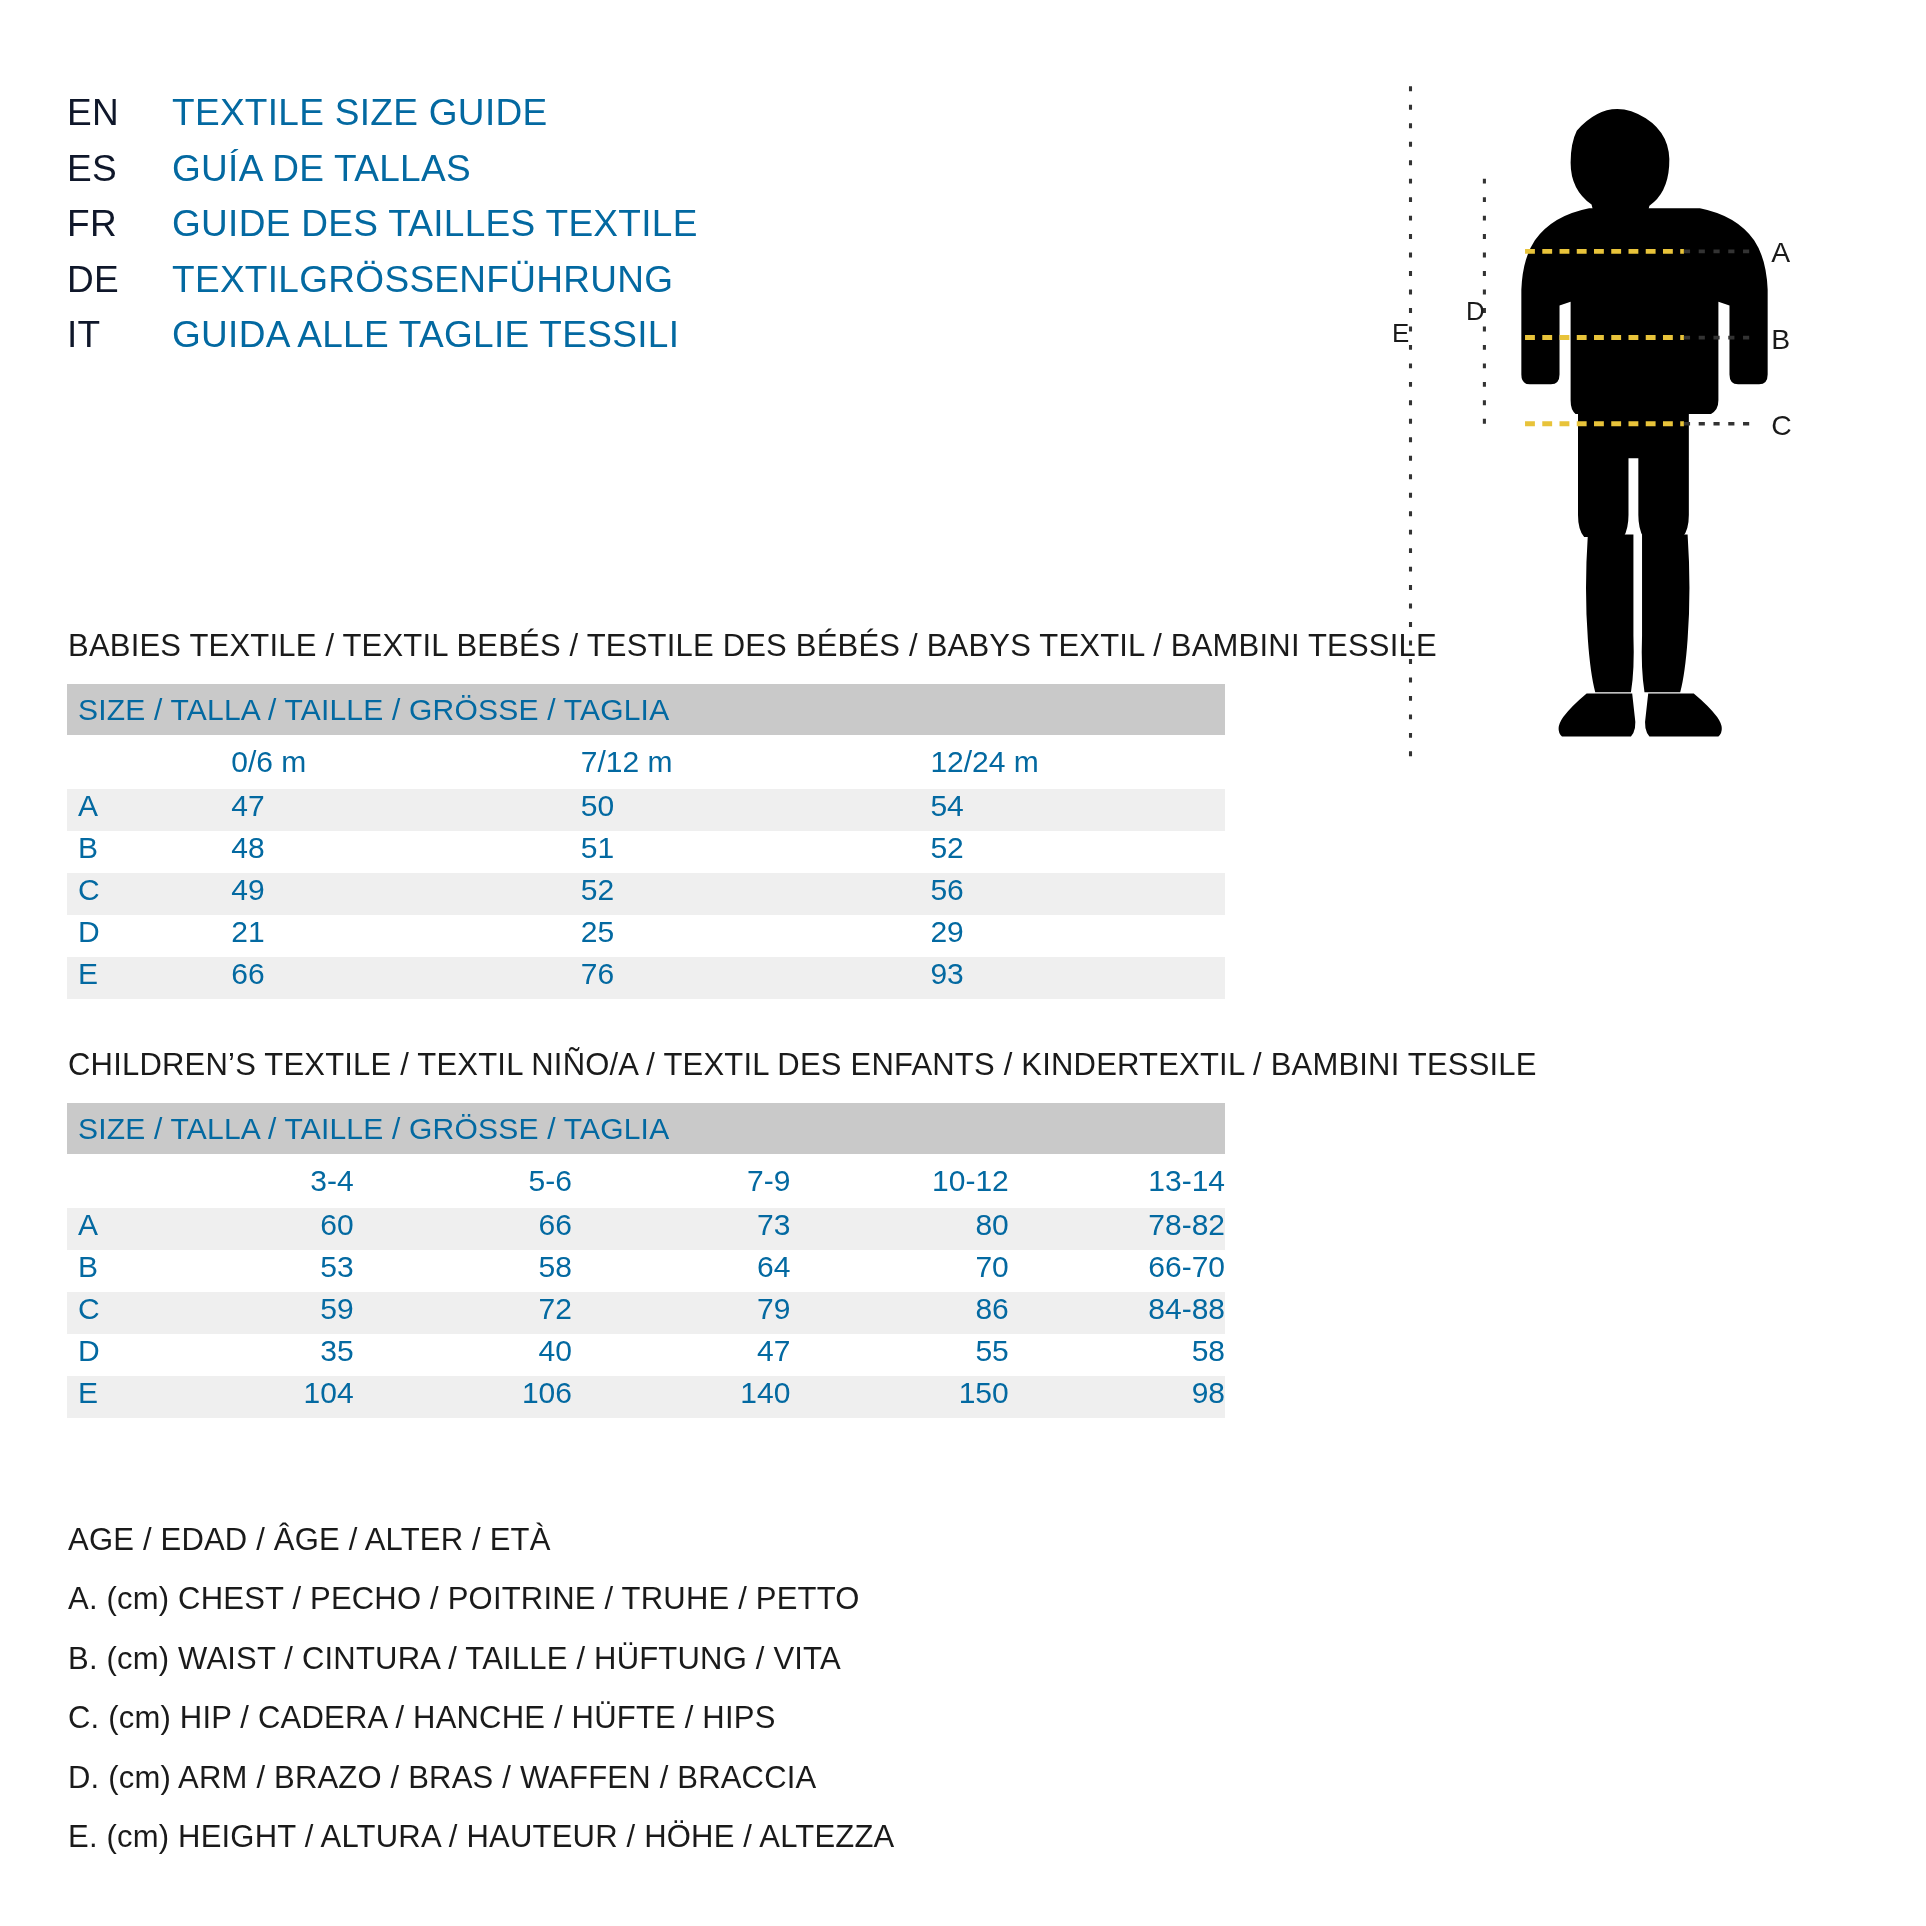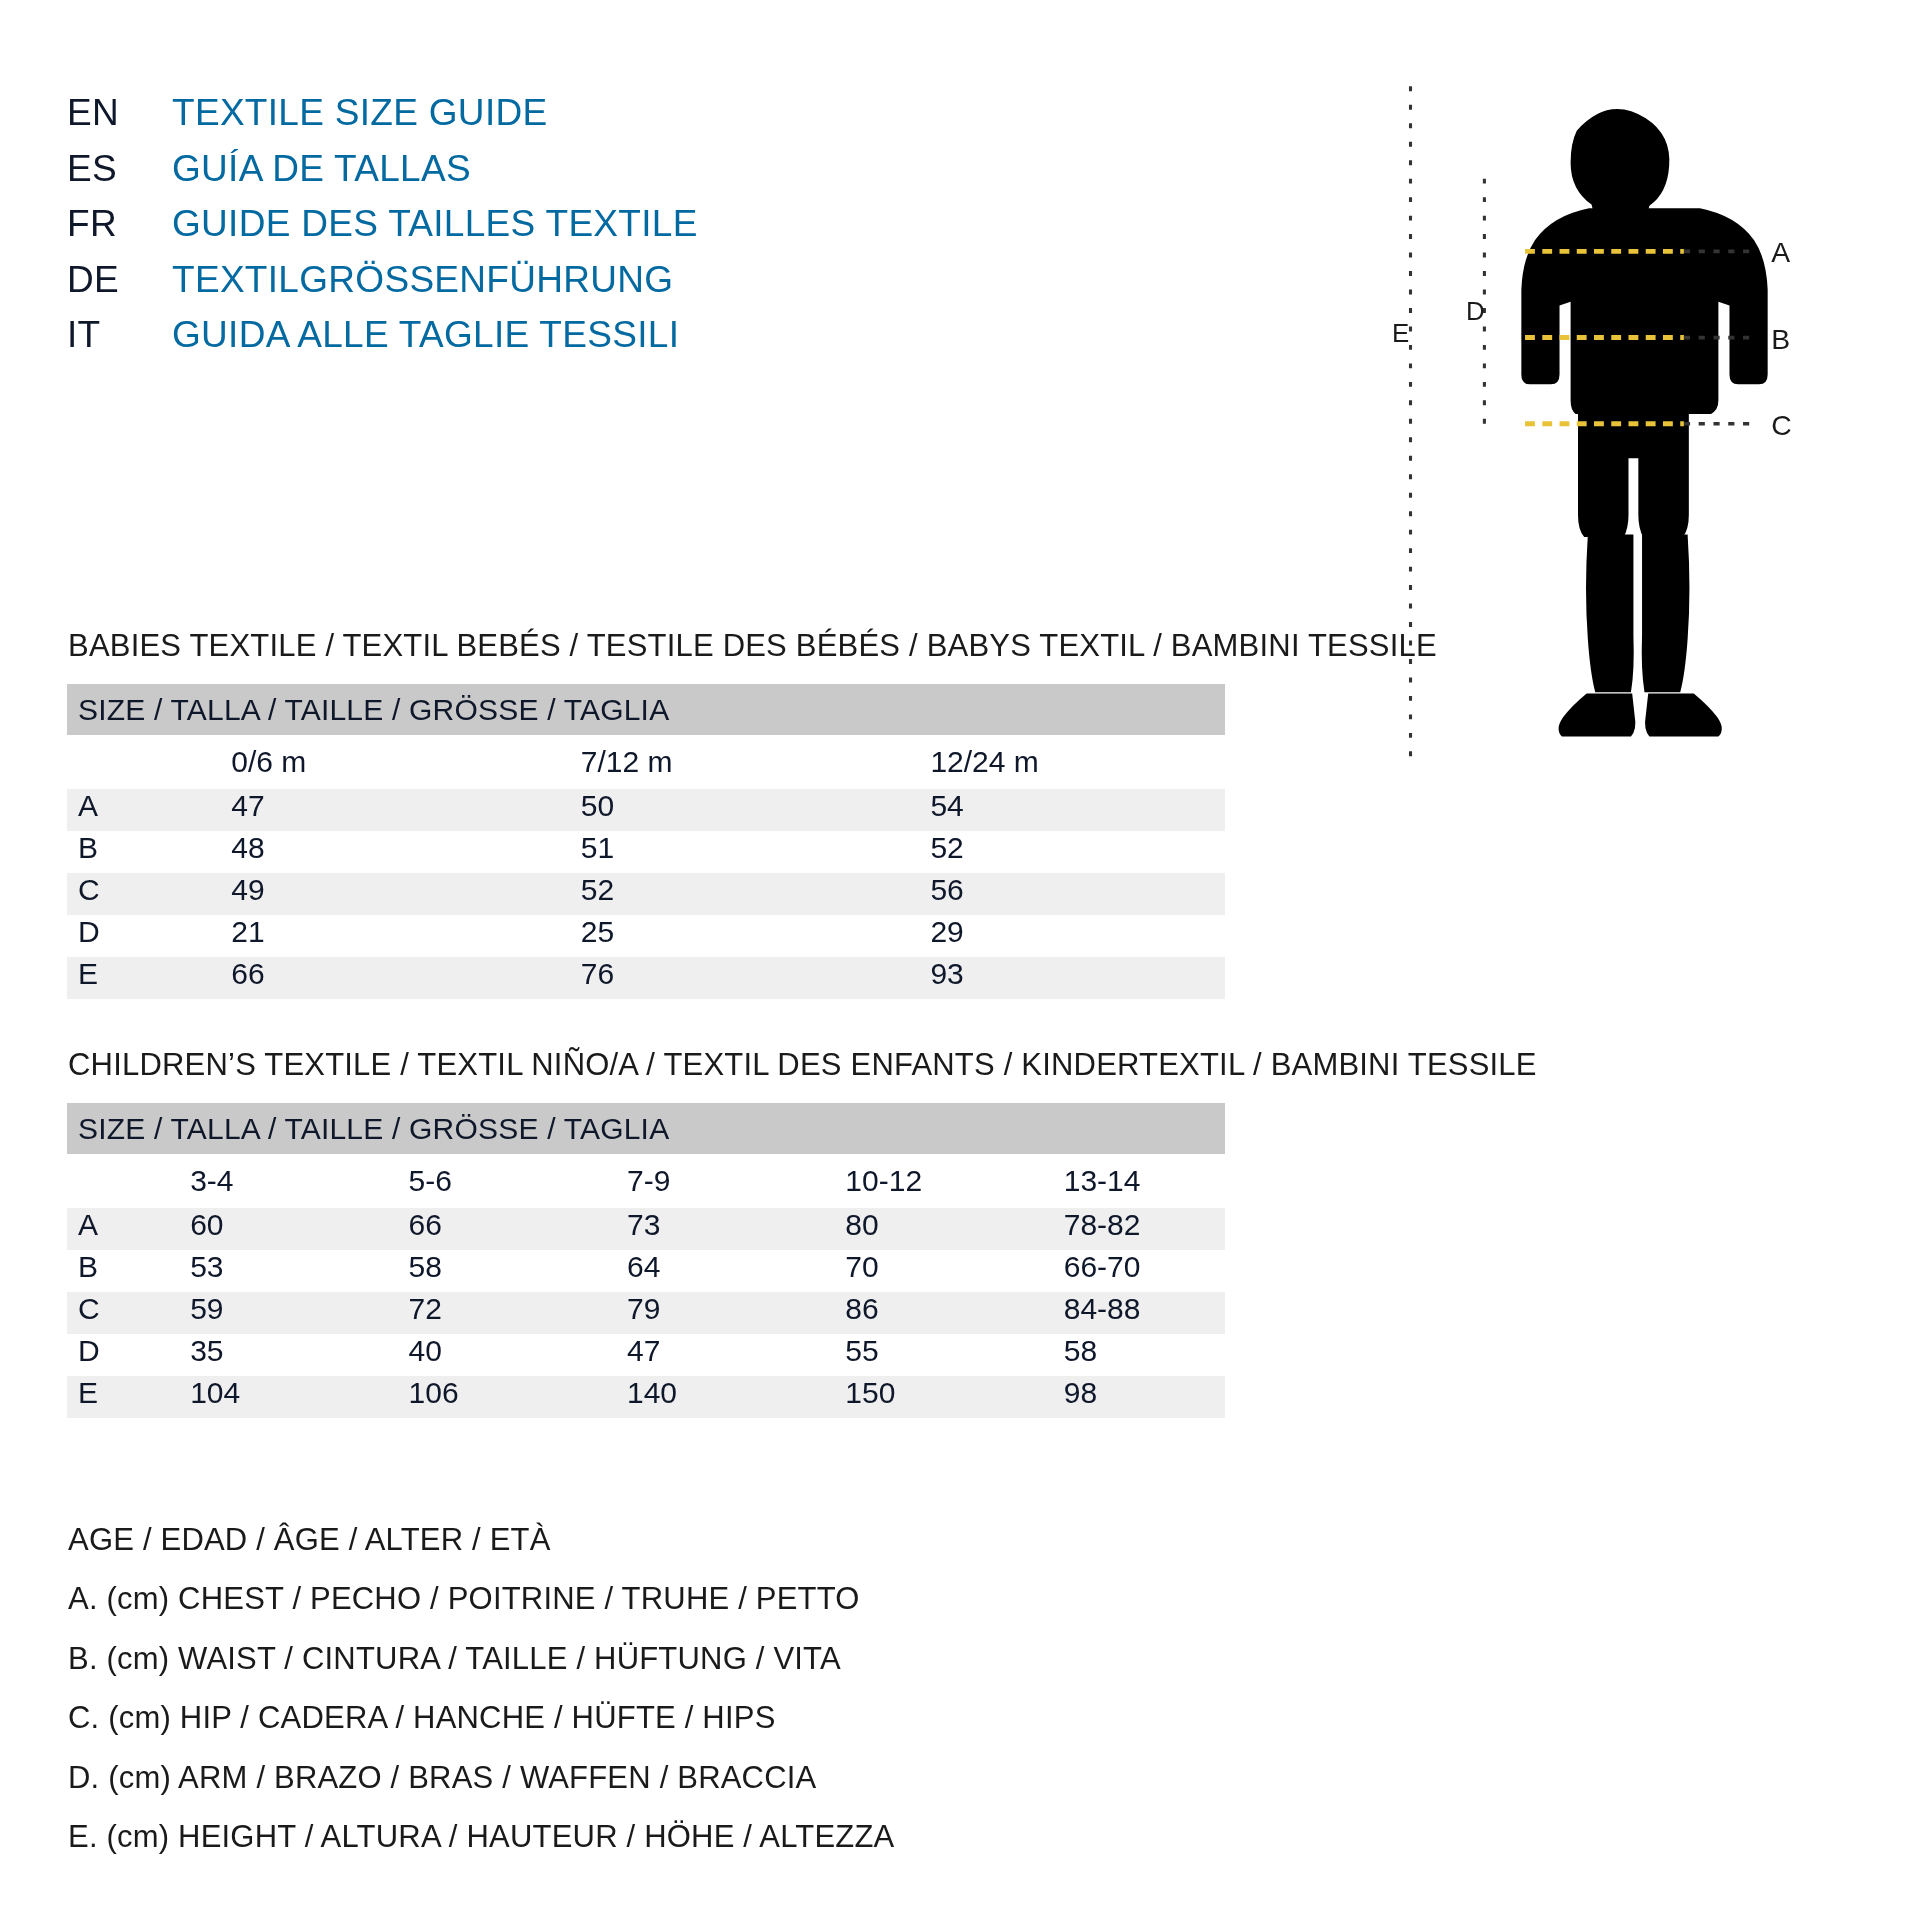--- a/index.html
+++ b/index.html
@@ -59,21 +59,21 @@
     white-space: nowrap;
   }
   #babies-title { left: 68px; top: 628px; }
   #children-title { left: 68px; top: 1047px; }
 
   
   .size-table {
     position: absolute;
     border-collapse: collapse;
     font-size: 30px;
-    color: #0f172a;
+    color: #0369a1;
   }
   #babies-table { left: 67px; top: 684px; width: 1158px; }
   #children-table { left: 67px; top: 1103px; width: 1158px; }
 
   .size-table th.table-head {
     background: #c9c9c9;
     text-align: left;
     font-weight: normal;
     font-size: 30px;
     padding: 8.6px 0 8.6px 11px;
@@ -86,21 +86,21 @@
     background: #efefef;
   }
   .col-label {
     width: 74px;
     padding-left: 11px !important;
   }
   .col-val {
     width: 217px;
     padding-left: 55px !important;
   }
-  #children-table .col-val { width: 217px; }
+  #children-table .col-val { width: 217px; text-align: right; }
   .hdr-row td {
     padding-top: 10px;
     padding-bottom: 10px;
   }
 
   
   #legend {
     position: absolute;
     left: 68px;
     top: 1522px;

